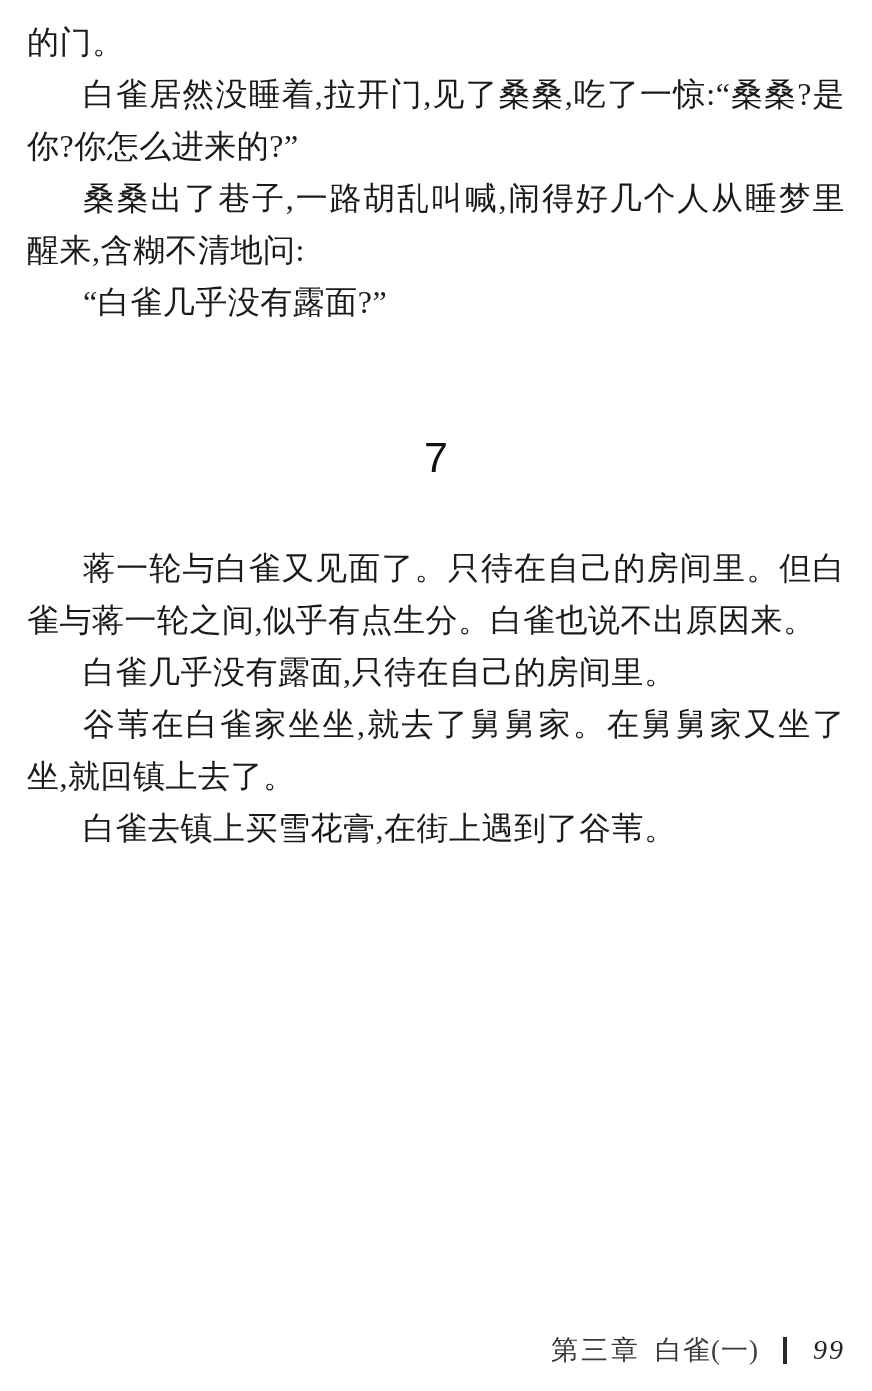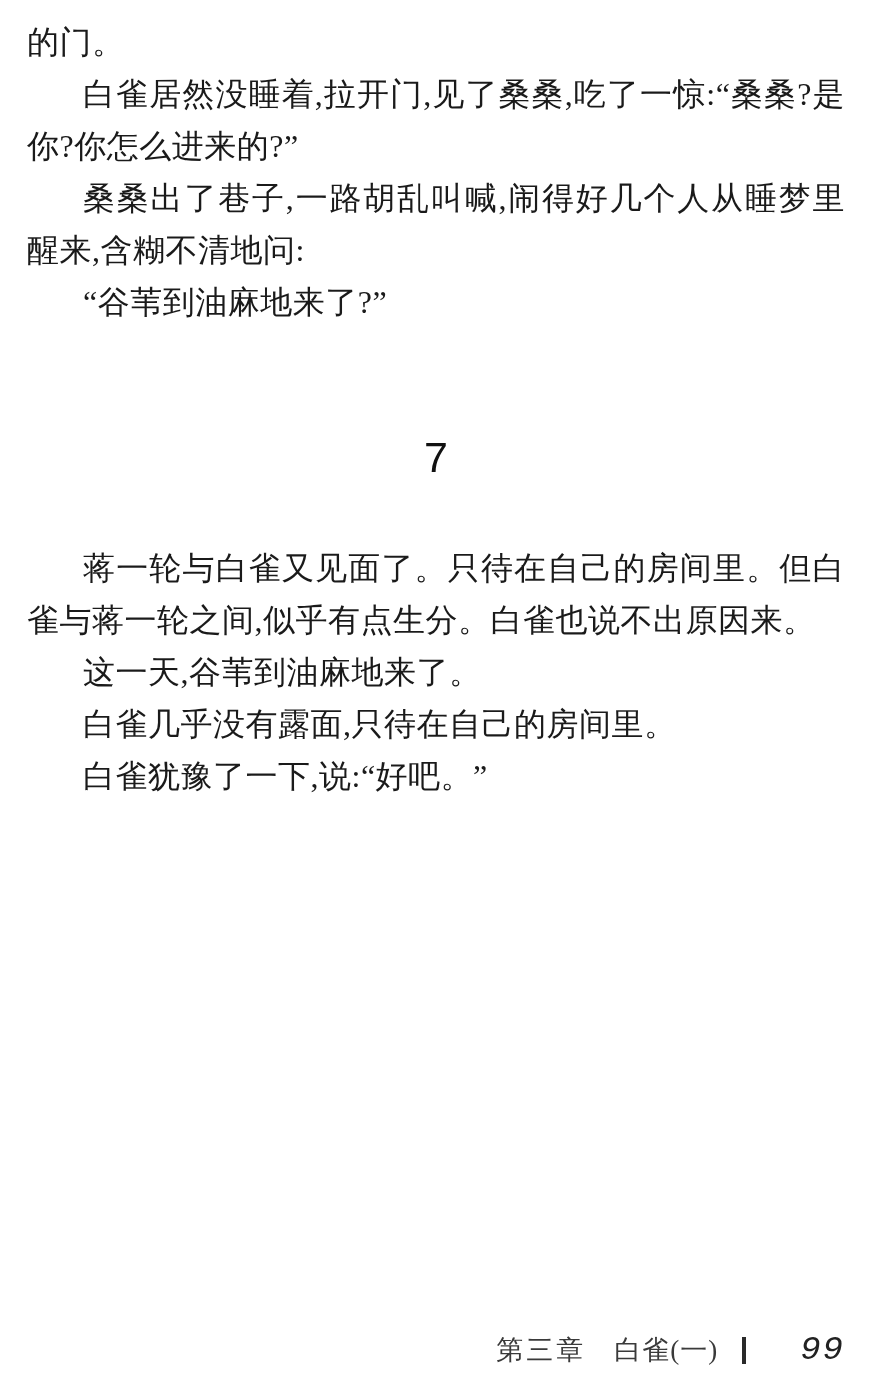--- a/index.html
+++ b/index.html
@@ -44,54 +44,53 @@
   }
   .footer .chapter-label {
     font-size: 27px;
     color: #3a3a3a;
     letter-spacing: 3px;
   }
   .footer .title-label {
     font-size: 27px;
     color: #3a3a3a;
     letter-spacing: 1px;
-    margin-left: 28px;
+    margin-left: 14px;
   }
   .footer .separator-bar {
     width: 4px;
     height: 27px;
     background: #2a2a2a;
     margin: 0 26px 0 24px;
   }
   .footer .page-number {
-    font-family: Liberation Mono, monospace;
+    font-family: Liberation Serif, serif;
     font-style: italic;
-    font-size: 34px;
+    font-size: 28px;
     color: #222222;
     letter-spacing: 2px;
-    margin-left: 28px;
   }
 </style>
 </head>
 <body>
 
 <div class="page">
 
   <div class="text-block">
     <p class="body-par no-indent">的门。</p>
     <p class="body-par">白雀居然没睡着,拉开门,见了桑桑,吃了一惊:“桑桑?是你?你怎么进来的?”</p>
     <p class="body-par">桑桑出了巷子,一路胡乱叫喊,闹得好几个人从睡梦里醒来,含糊不清地问:</p>
-    <p class="body-par">“谷苇到油麻地来了?”</p>
+    <p class="body-par">“白雀几乎没有露面?”</p>
 
     <div class="section-number">7</div>
 
     <p class="body-par">蒋一轮与白雀又见面了。只待在自己的房间里。但白雀与蒋一轮之间,似乎有点生分。白雀也说不出原因来。</p>
-    <p class="body-par">这一天,谷苇到油麻地来了。</p>
     <p class="body-par">白雀几乎没有露面,只待在自己的房间里。</p>
-    <p class="body-par">白雀犹豫了一下,说:“好吧。”</p>
+    <p class="body-par">谷苇在白雀家坐坐,就去了舅舅家。在舅舅家又坐了坐,就回镇上去了。</p>
+    <p class="body-par">白雀去镇上买雪花膏,在街上遇到了谷苇。</p>
   </div>
 
   <div class="footer">
     <span class="chapter-label">第三章</span>
     <span class="title-label">白雀(一)</span>
     <span class="separator-bar"></span>
     <span class="page-number">99</span>
   </div>
 
 </div>

